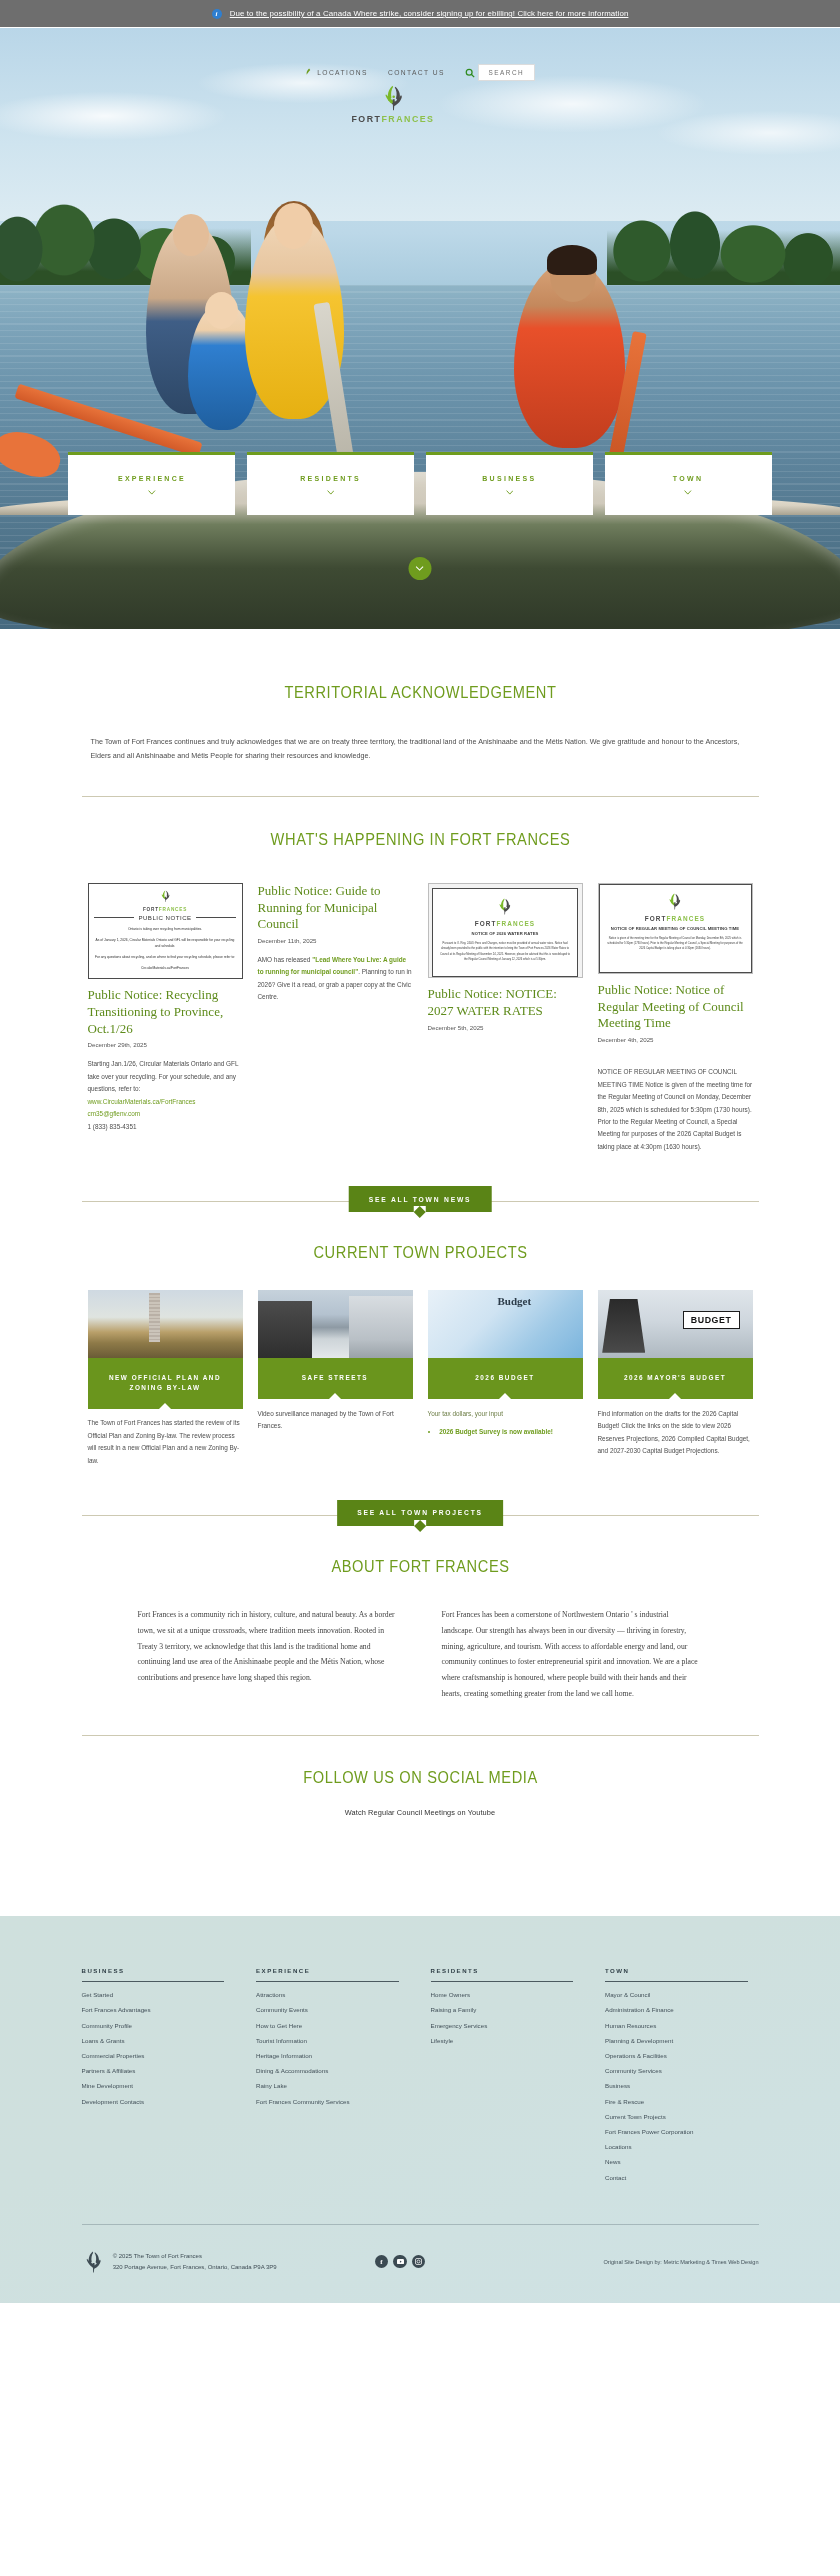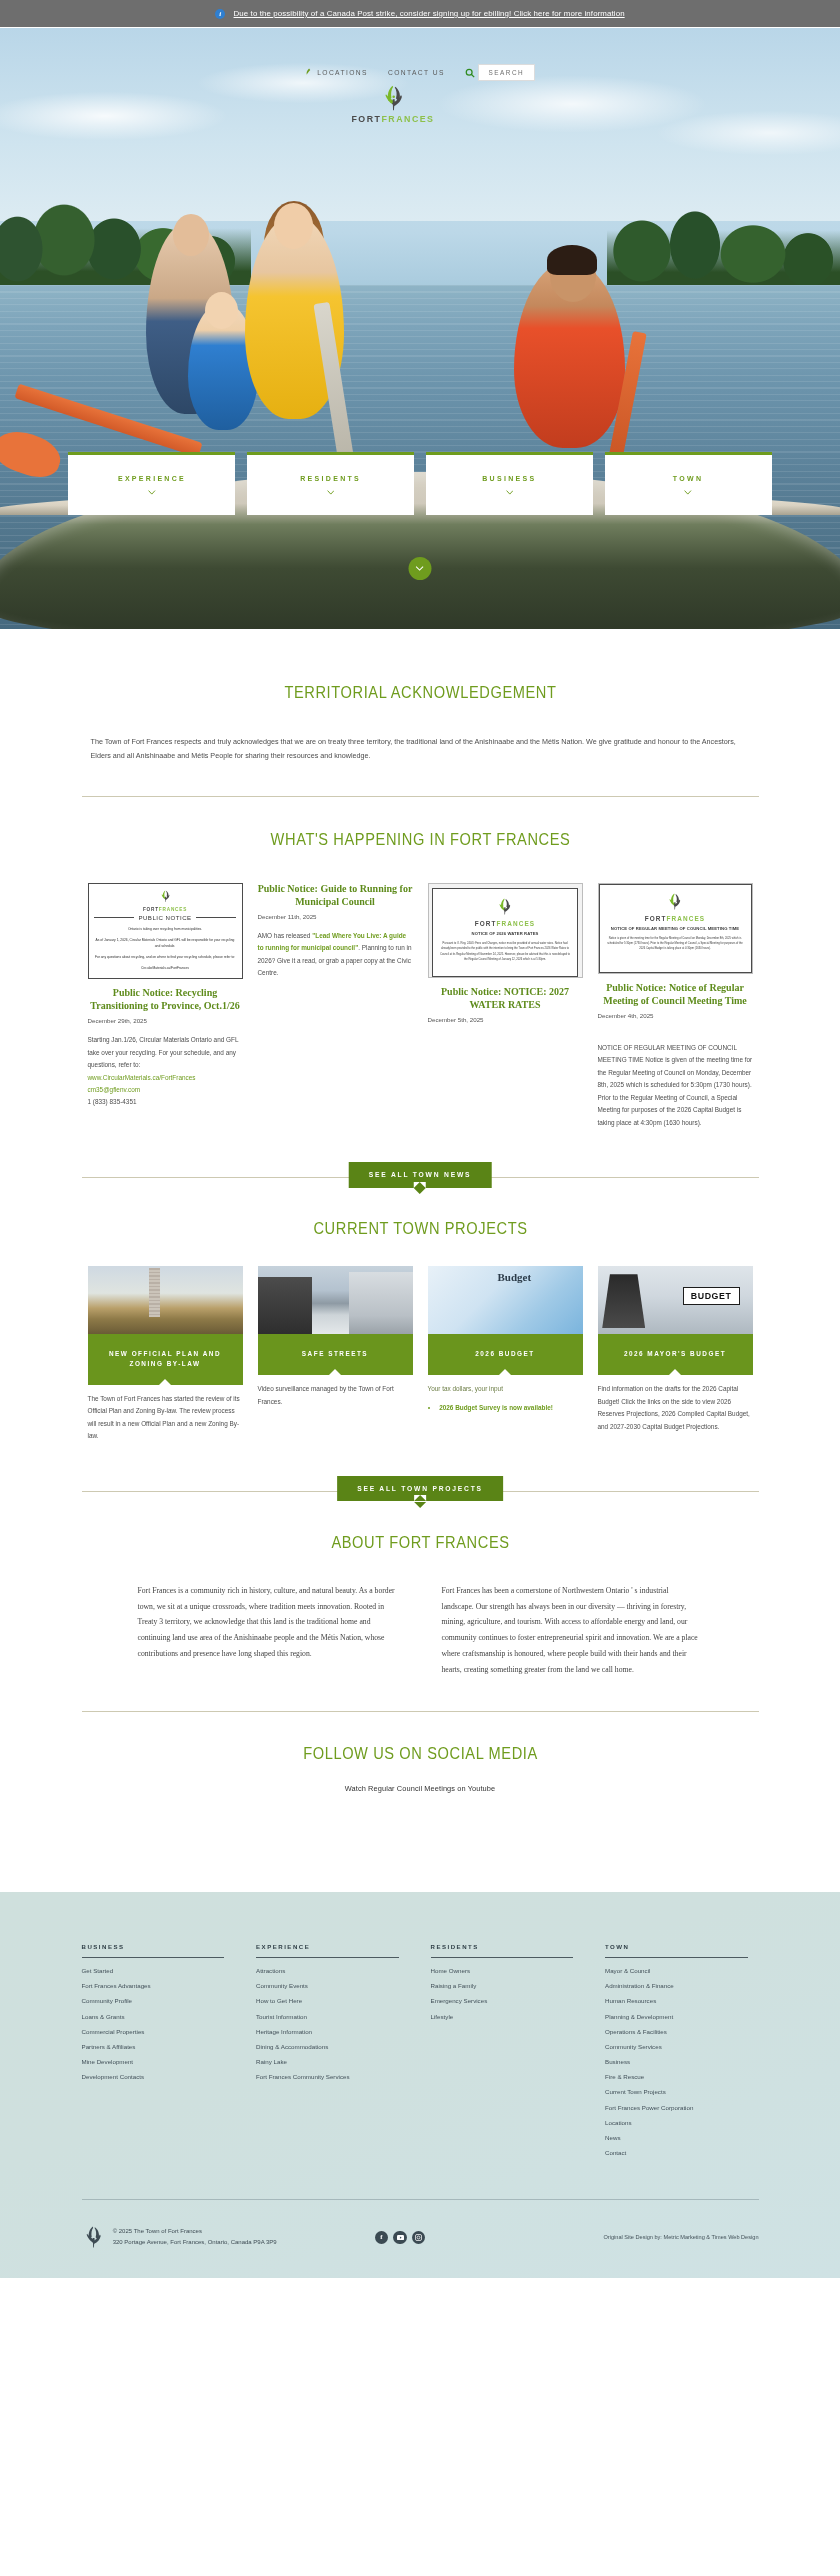--- a/index.html
+++ b/index.html
@@ -212,21 +212,21 @@
   .notice-body { font-size: 3.3px; line-height: 1.9; text-align: center; color: #2e2e2e; }
   .framed {
     border: 0.6px solid #bdbdbd; background: #f3f3f3; padding: 4.1px 3.5px 0;
   }
   .framed-inner { border: 0.6px solid #4b4b4b; background: #fff; padding: 9.3px 7px 5.8px; height: 89px; overflow: hidden; }
   .framed-inner.alt { padding-top: 8.2px; }
   .framed-title { font-size: 4.2px; font-weight: bold; text-align: center; margin: 4.1px 0 4.7px; letter-spacing: 0.1px; }
   .framed-text { font-size: 2.7px; line-height: 1.95; text-align: center; color: #3a3a3a; }
   .news-title {
     color: #5e8b1b; font-family: "Liberation Serif", serif;
-    font-size: 10px; line-height: 1.28; font-weight: bold; margin-bottom: 4.1px; text-align: center;
+    font-size: 13px; line-height: 1.28; font-weight: normal; margin-bottom: 4.1px;
   }
   .news-date { font-size: 6.2px; color: #555; margin-bottom: 10px; }
   .news-excerpt { font-size: 6.4px; line-height: 1.95; color: #4d4d4d; }
   .news-excerpt .hl { color: #6f9c1e; font-weight: bold; }
   .news-excerpt a { color: #6f9c1e; text-decoration: none; }
 
   
   .cta-row { position: relative; margin: 33px 0 0; height: 30px; }
   .cta-line { position: absolute; top: 15px; left: 0; right: 0; height: 0.6px; background: #cdc9b2; }
   .cta-btn {
@@ -349,21 +349,21 @@
     font-family: "Liberation Serif", serif;
   }
   .fb-credit { margin-left: auto; font-size: 5.6px; color: #44525a; }
 </style>
 </head>
 <body>
 
 <div class="alert-bar">
   <div class="alert-inner">
     <span class="alert-icon">i</span>
-    <span class="alert-text">Due to the possibility of a Canada Post strike, consider signing up for ebilling! Click here for more information</span>
+    <span class="alert-text">Due to the possibility of a Canada Where strike, consider signing up for ebilling! Click here for more information</span>
   </div>
 </div>
 
 <div class="hero">
   <div class="hero-sky"></div>
   <div class="hero-trees-l"></div>
   <div class="hero-trees-r"></div>
   <div class="hero-water"></div>
 
   <div class="figure f-dad"></div>
@@ -446,21 +446,21 @@
 
   <div class="scroll-dot">
     <svg width="8.2" height="5.3" viewBox="0 0 14 9">
         <path d="M1 1 L7 7 L13 1" stroke="#fff" stroke-width="1.8" fill="none"></path>
       </svg>
   </div>
 </div>
 
 <div class="wrap territorial">
   <div class="sec-title">TERRITORIAL ACKNOWLEDGEMENT</div>
-  <div class="territorial-body">The Town of Fort Frances respects and truly acknowledges that we are on treaty three territory, the traditional land of the Anishinaabe and the Métis Nation. We give gratitude and honour to the Ancestors, Elders and all Anishinaabe and Métis People for sharing their resources and knowledge.</div>
+  <div class="territorial-body">The Town of Fort Frances continues and truly acknowledges that we are on treaty three territory, the traditional land of the Anishinaabe and the Métis Nation. We give gratitude and honour to the Ancestors, Elders and all Anishinaabe and Métis People for sharing their resources and knowledge.</div>
   <div class="rule"></div>
 </div>
 
 <div class="wrap news">
   <div class="sec-title">WHAT'S HAPPENING IN FORT FRANCES</div>
 
   <div class="news-grid">
 
     <div>
       <div class="news-thumb">

